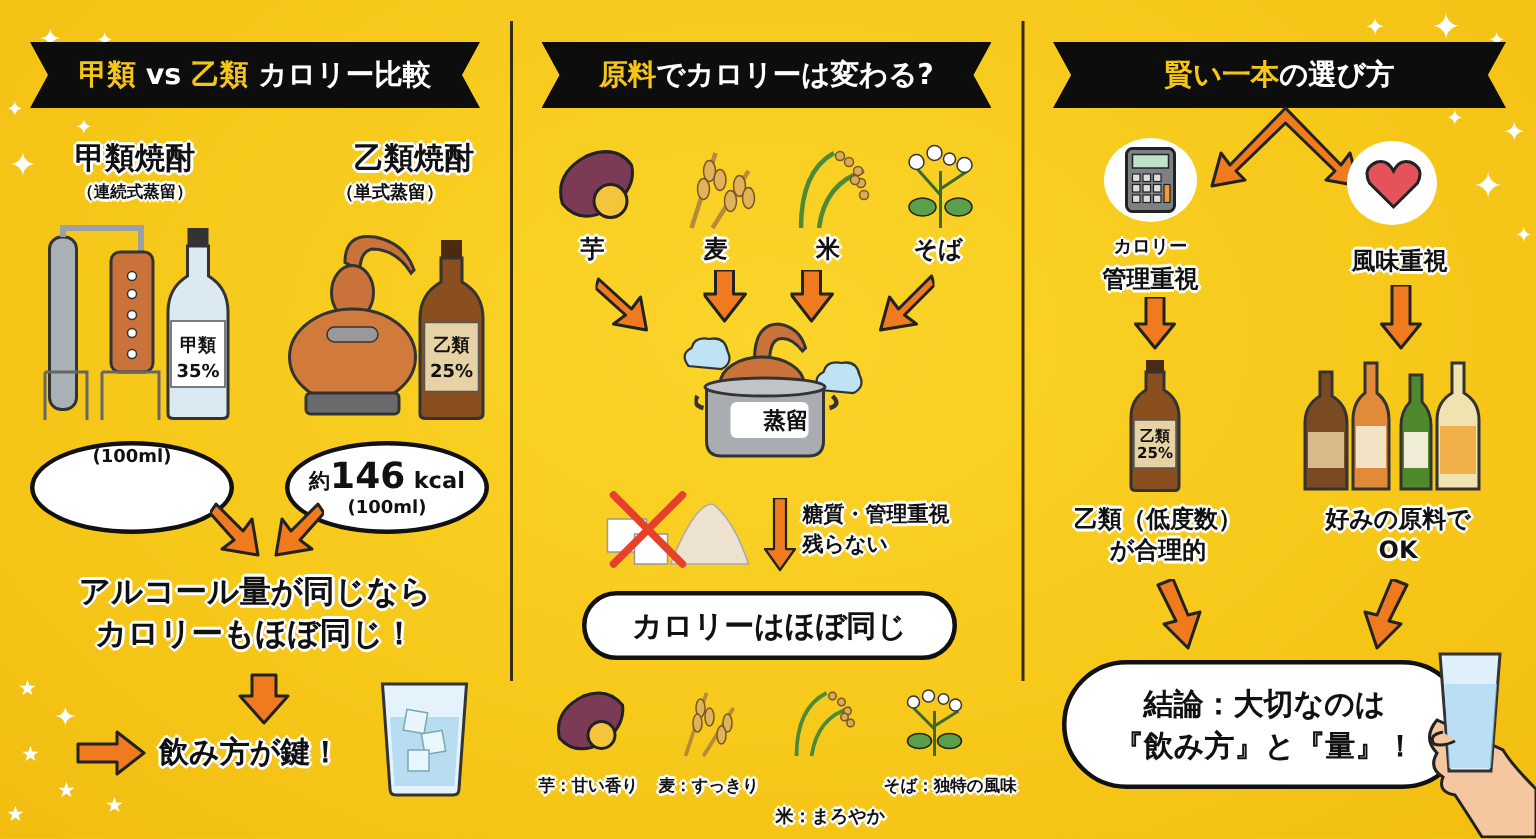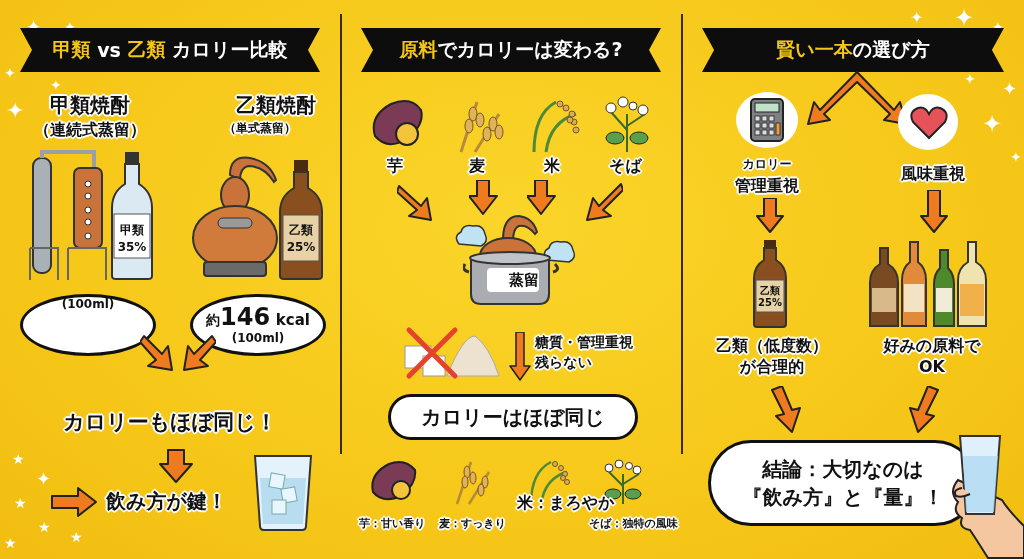--- a/index.html
+++ b/index.html
@@ -38,21 +38,21 @@
     <span class="sparkle" style="left:6px;top:100px;font-size:22px">✦</span>
 
     <div class="banner">
       <span class="y">甲類</span>
       <span style="white-space:pre"> vs </span>
       <span class="y">乙類</span>
       <span style="white-space:pre"> カロリー比較</span>
     </div>
 
     <div class="abs outline center" style="left:30px;top:92px;width:120px;font-size:20px">甲類焼酎</div>
-    <div class="abs outline center" style="left:30px;top:120px;width:120px;font-size:16px">（連続式蒸留）</div>
+    <div class="abs outline center" style="left:30px;top:120px;width:120px;font-size:11px">（連続式蒸留）</div>
     <div class="abs outline center" style="left:216px;top:92px;width:120px;font-size:20px">乙類焼酎</div>
     <div class="abs outline center" style="left:200px;top:120px;width:120px;font-size:12px">（単式蒸留）</div>
 
     <svg class="abs" style="left:28px;top:150px" width="80" height="135">
       <rect x="5" y="8" width="18" height="115" rx="8" fill="#a9b0b6" stroke="#333" stroke-width="2"></rect>
       <path d="M14 8 V2 H66 V18" fill="none" stroke="#9aa0a6" stroke-width="4"></path>
       <rect x="46" y="18" width="28" height="80" rx="6" fill="#c9733a" stroke="#333" stroke-width="2"></rect>
       <circle cx="60" cy="34" r="3" fill="#fff" stroke="#333"></circle>
         <circle cx="60" cy="46" r="3" fill="#fff" stroke="#333"></circle>
       <circle cx="60" cy="60" r="3" fill="#fff" stroke="#333"></circle>
@@ -100,20 +100,21 @@
       <div style="font-size:12px">(100ml)</div>
     </div>
 
     <svg class="arrow" style="left:140px;top:330px" width="40" height="44">
       <path d="M4 6 L22 24 L28 16 L32 40 L8 36 L16 30 L0 12 Z" fill="#f07a1e" stroke="#222" stroke-width="2" stroke-linejoin="round"></path>
     </svg>
     <svg class="arrow" style="left:176px;top:330px" width="40" height="44">
       <path d="M36 6 L18 24 L12 16 L8 40 L32 36 L24 30 L40 12 Z" fill="#f07a1e" stroke="#222" stroke-width="2" stroke-linejoin="round"></path>
     </svg>
 
+    <div class="abs outline center" style="left:10px;top:380px;width:320px;font-size:21px">アルコール量が同じなら</div>
     <div class="abs outline center" style="left:10px;top:408px;width:320px;font-size:21px">カロリーもほぼ同じ！</div>
 
     <svg class="arrow" style="left:158px;top:448px" width="36" height="36">
       <path d="M10 2 H26 V16 H34 L18 34 L2 16 H10 Z" fill="#f07a1e" stroke="#222" stroke-width="2" stroke-linejoin="round"></path>
     </svg>
     <svg class="arrow" style="left:50px;top:486px" width="48" height="32">
       <path d="M2 10 H28 V2 L46 16 L28 30 V22 H2 Z" fill="#f07a1e" stroke="#222" stroke-width="2" stroke-linejoin="round"></path>
     </svg>
     <div class="abs outline" style="left:106px;top:488px;font-size:20px">飲み方が鍵！</div>
 
@@ -258,21 +259,21 @@
       <g fill="#fff" stroke="#333">
           <circle cx="10" cy="12" r="4"></circle>
           <circle cx="20" cy="8" r="4"></circle>
           <circle cx="38" cy="14" r="4"></circle>
           <circle cx="30" cy="10" r="3.5"></circle>
         </g>
     </svg>
 
     <div class="abs outline" style="left:18px;top:516px;font-size:11px">芋：甘い香り</div>
     <div class="abs outline" style="left:98px;top:516px;font-size:11px">麦：すっきり</div>
-    <div class="abs outline" style="left:176px;top:493px;font-size:16px">米：まろやか</div>
+    <div class="abs outline" style="left:176px;top:536px;font-size:12px">米：まろやか</div>
     <div class="abs outline" style="left:248px;top:516px;font-size:11px">そば：独特の風味</div>
   </div>
 
   <div class="divider" style="left:681px"></div>
 
   <div class="col c3">
     <span class="sparkle" style="left:228px;top:10px;font-size:16px">✦</span>
     <span class="sparkle" style="left:272px;top:6px;font-size:24px">✦</span>
     <span class="sparkle" style="left:310px;top:20px">✦</span>
     <span class="sparkle" style="left:282px;top:72px">✦</span>

